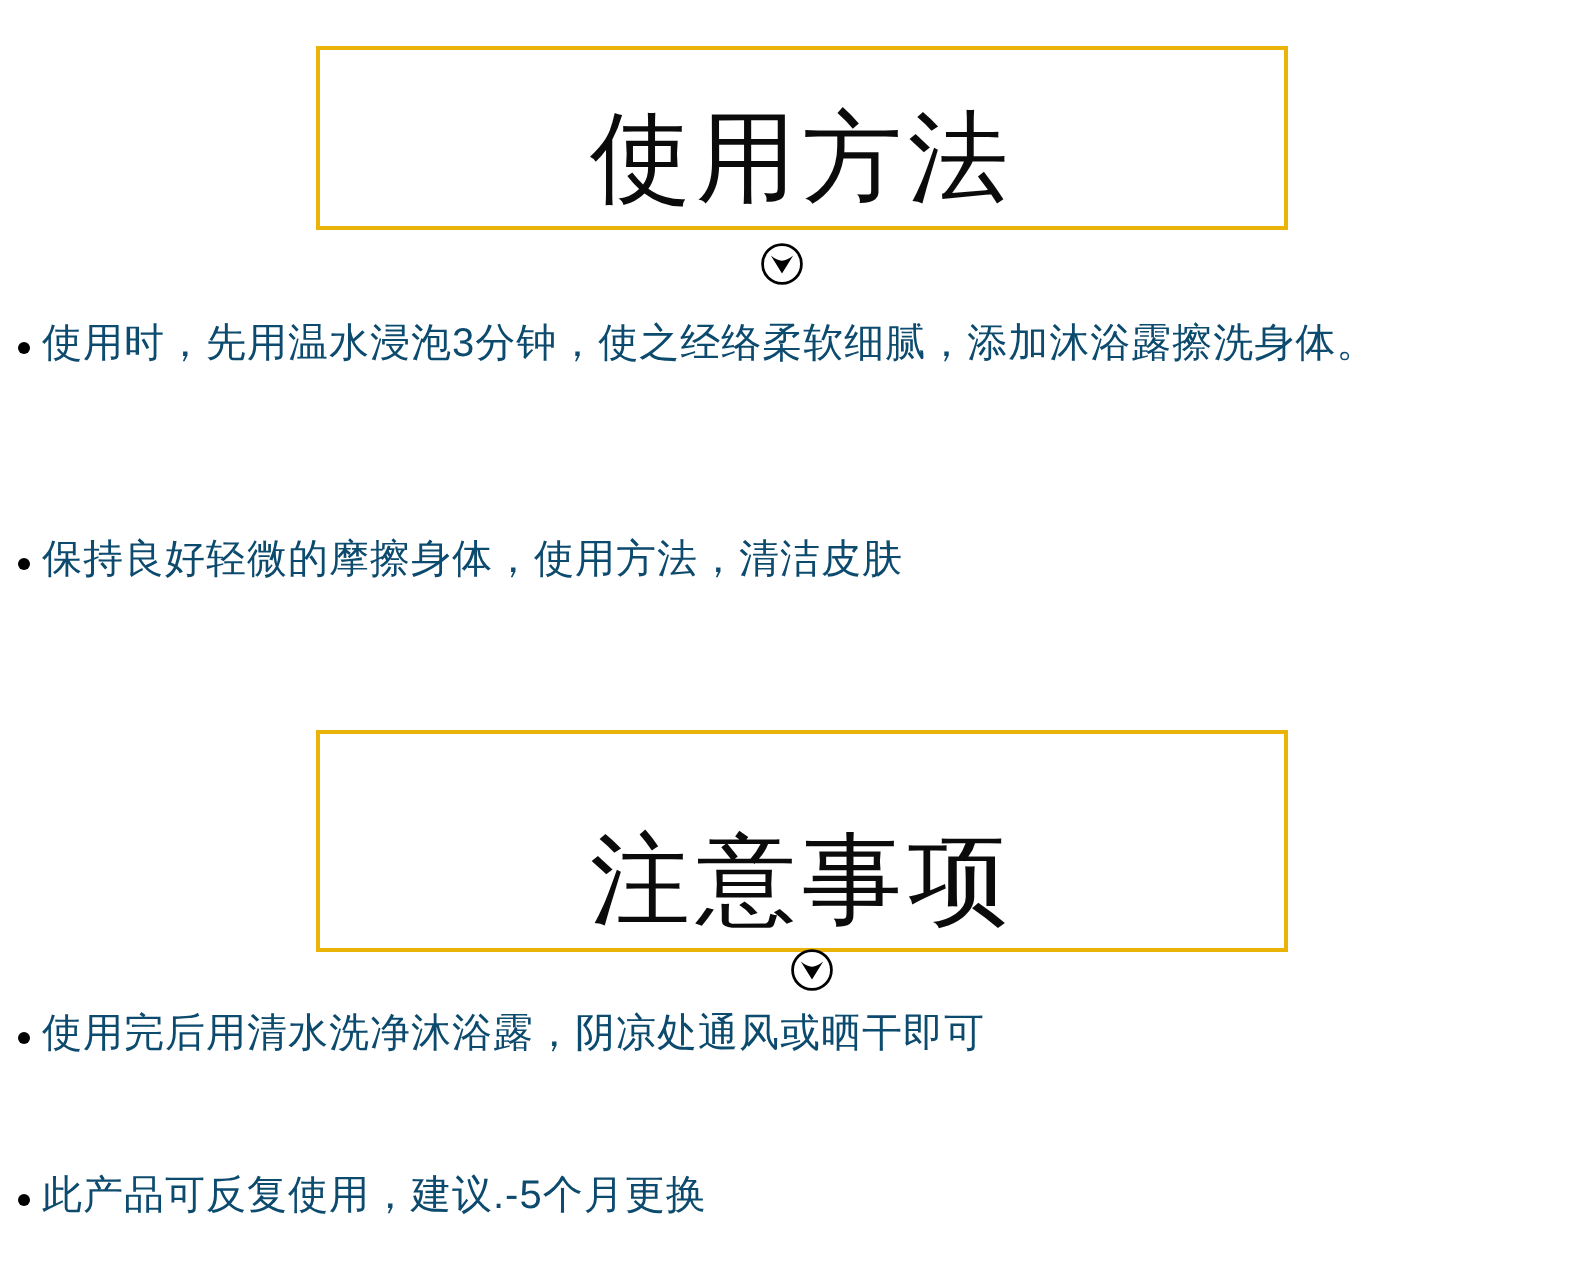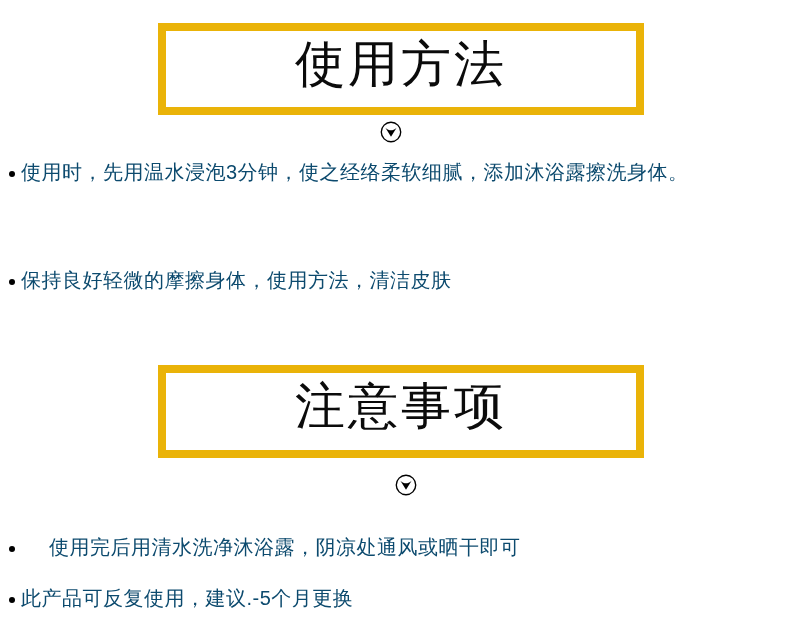--- a/index.html
+++ b/index.html
@@ -12,29 +12,29 @@
     width: 790px;
     height: 636px;
     background: #ffffff;
     font-family: "Liberation Sans", "DejaVu Sans", sans-serif;
     overflow: hidden;
   }
   .title-box {
     position: absolute;
     left: 158px;
     width: 486px;
-    border: 8px solid #eab308;
+    border: 2px solid #eab308;
     box-sizing: border-box;
     background: #ffffff;
     display: flex;
-    align-items: flex-start;
+    align-items: flex-end;
     justify-content: center;
   }
   .title-box.box1 { top: 23px; height: 92px; }
-  .title-box.box2 { top: 365px; height: 93px; }
+  .title-box.box2 { top: 365px; height: 111px; }
   .title-box h1 {
     margin: 0;
     font-size: 50px;
     font-weight: 400;
     letter-spacing: 3px;
     color: #0b0b0b;
     white-space: nowrap;
   }
   .arrow {
     position: absolute;
@@ -62,21 +62,21 @@
   }
   .bullet-row .txt {
     font-size: 20px;
     line-height: 26px;
     letter-spacing: 0.5px;
     color: #0c4a6e;
   }
   .row1 { top: 159px; }
   .row2 { top: 212px; }
   .row3 { top: 267px; }
-  .row4 { top: 534px; gap: 28px; }
+  .row4 { top: 504px; }
   .row5 { top: 585px; }
 </style>
 </head>
 <body>
 
 <div class="page">
 
   <div class="title-box box1">
     <h1>使用方法</h1>
   </div>

